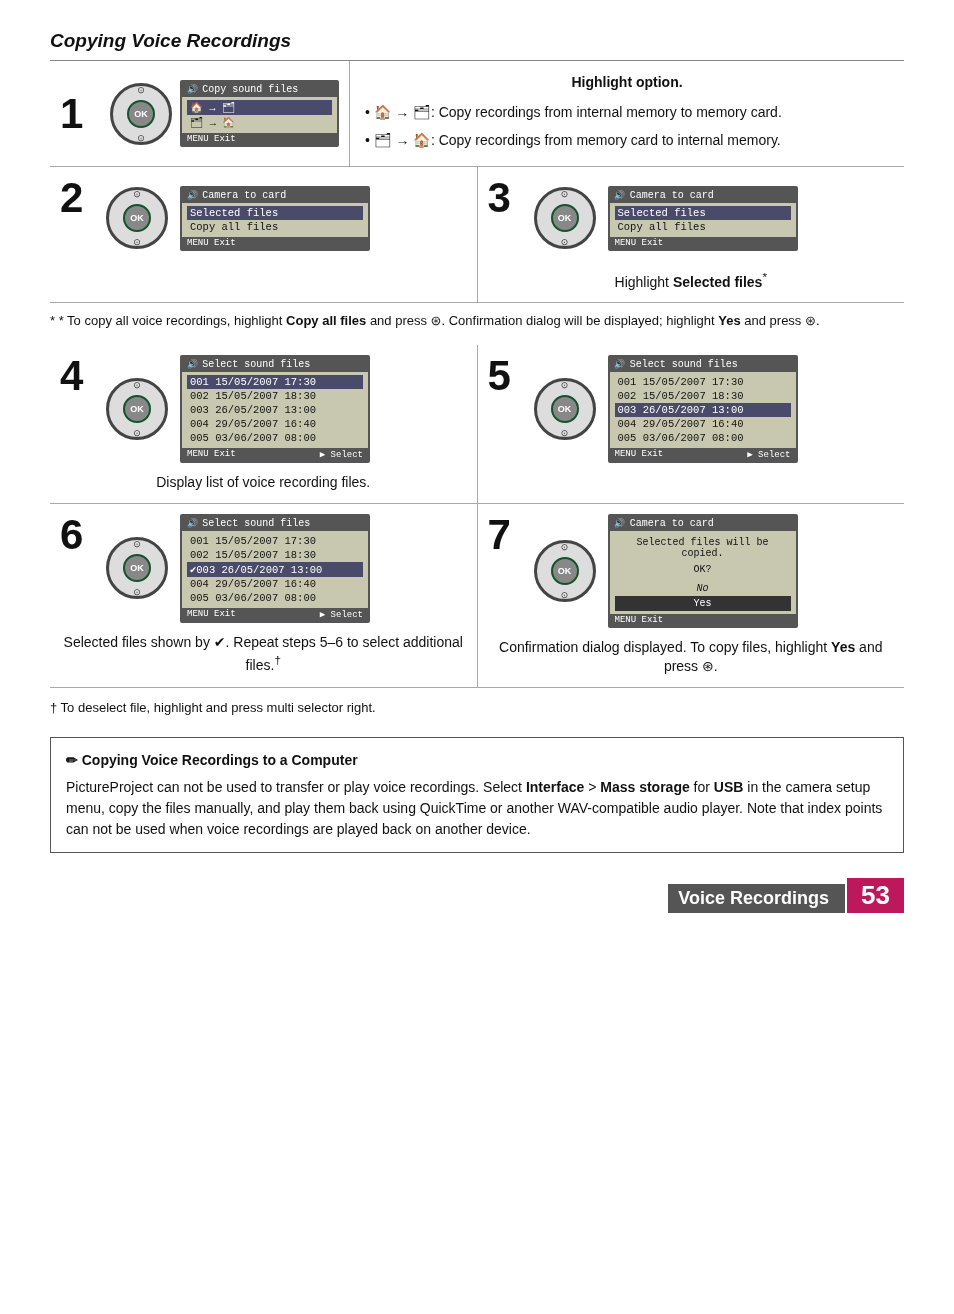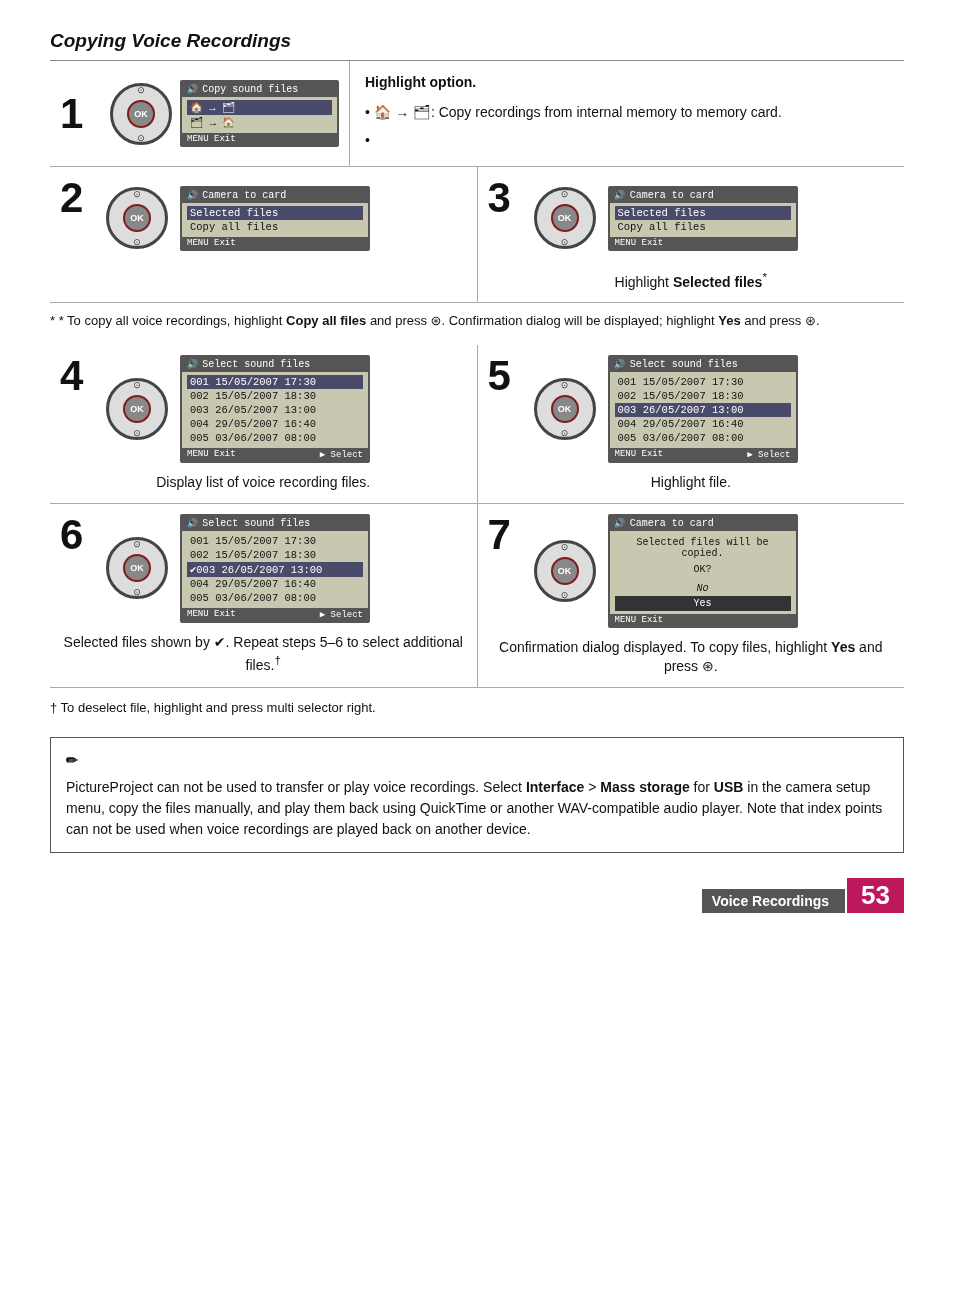--- a/index.html
+++ b/index.html
@@ -127,21 +127,21 @@
       display: flex;
       align-items: center;
       justify-content: center;
       position: relative;
     }
     .ctrl-center {
       width: 28px;
       height: 28px;
       border-radius: 50%;
       background: #888;
-      border: 2px solid #7f1d1d;
+      border: 2px solid #14532d;
       display: flex;
       align-items: center;
       justify-content: center;
       font-size: 9px;
       font-weight: bold;
       color: #fff;
     }
     .ctrl-top {
       position: absolute;
       top: -1px;
@@ -194,20 +194,21 @@
       padding: 10px;
       display: flex;
       align-items: center;
       gap: 8px;
     }
     .step1-right {
       flex: 1;
       padding: 10px 15px;
       font-size: 14px;
       line-height: 1.6;
+      text-align: center;
     }
     .step1-right ul { list-style: none; padding: 0; }
     .step1-right li { margin-bottom: 5px; display: flex; gap: 4px; }
 
     .footnote {
       font-size: 13px;
       line-height: 1.5;
       margin: 8px 0 14px 0;
     }
     .footnote strong { font-weight: bold; }
@@ -230,21 +231,21 @@
     .note-text strong { font-weight: bold; }
 
     .page-footer {
       display: flex;
       justify-content: flex-end;
       align-items: flex-end;
       margin-top: 20px;
       padding-top: 5px;
     }
     .page-footer-label {
-      font-size: 14px;
+      font-size: 18px;
       font-weight: bold;
       color: #fff;
       background: #555;
       padding: 4px 16px 4px 10px;
     }
     .page-number {
       font-size: 26px;
       font-weight: bold;
       background: #be185d;
       color: #fff;
@@ -302,20 +303,21 @@
       </div>
       <div class="step1-right">
         <div style="font-weight:bold; margin-bottom:8px;">Highlight option.</div>
         <ul>
           <li>
               <span>•</span>
               <span> 🏠 → 🗂: Copy recordings from internal memory to memory card.</span>
             </li>
           <li>
               <span>•</span>
+              <span> 🗂 → 🏠: Copy recordings from memory card to internal memory.</span>
             </li>
         </ul>
       </div>
     </div>
 
     <div class="steps-row">
 
       <div class="step-cell">
         <div class="step-header">
           <div class="step-number">2</div>
@@ -438,21 +440,20 @@
                 <div class="lcd-row">004 29/05/2007 16:40</div>
                 <div class="lcd-row">005 03/06/2007 08:00</div>
               </div>
               <div class="lcd-footer">
                 <span>MENU <span>Exit</span></span>
                 <span>▶ <span>Select</span></span>
               </div>
             </div>
           </div>
         </div>
-        <div class="step-desc">Highlight file.</div>
       </div>
     </div>
 
     <div class="steps-row">
 
       <div class="step-cell">
         <div class="step-header">
           <div class="step-number">6</div>
           <div class="step-inner">
             <div class="camera-ctrl">
@@ -520,20 +521,21 @@
       </div>
     </div>
 
   </div>
 
   <div class="footnote">† To deselect file, highlight and press multi selector right.</div>
 
   <div class="note-box">
     <div class="note-title">
       <span>✏</span>
+      <span>Copying Voice Recordings to a Computer</span>
     </div>
     <div class="note-text">
       <span>PictureProject can not be used to transfer or play voice recordings.  Select </span><strong>Interface</strong><span> &gt; </span><strong>Mass storage</strong><span> for </span><strong>USB</strong><span> in the camera setup menu, copy the files manually, and play them back using QuickTime or another WAV-compatible audio player.  Note that index points can not be used when voice recordings are played back on another device.</span>
     </div>
   </div>
 
   <div class="page-footer">
     <span class="page-footer-label">Voice Recordings</span>
     <span class="page-number">53</span>
   </div>

